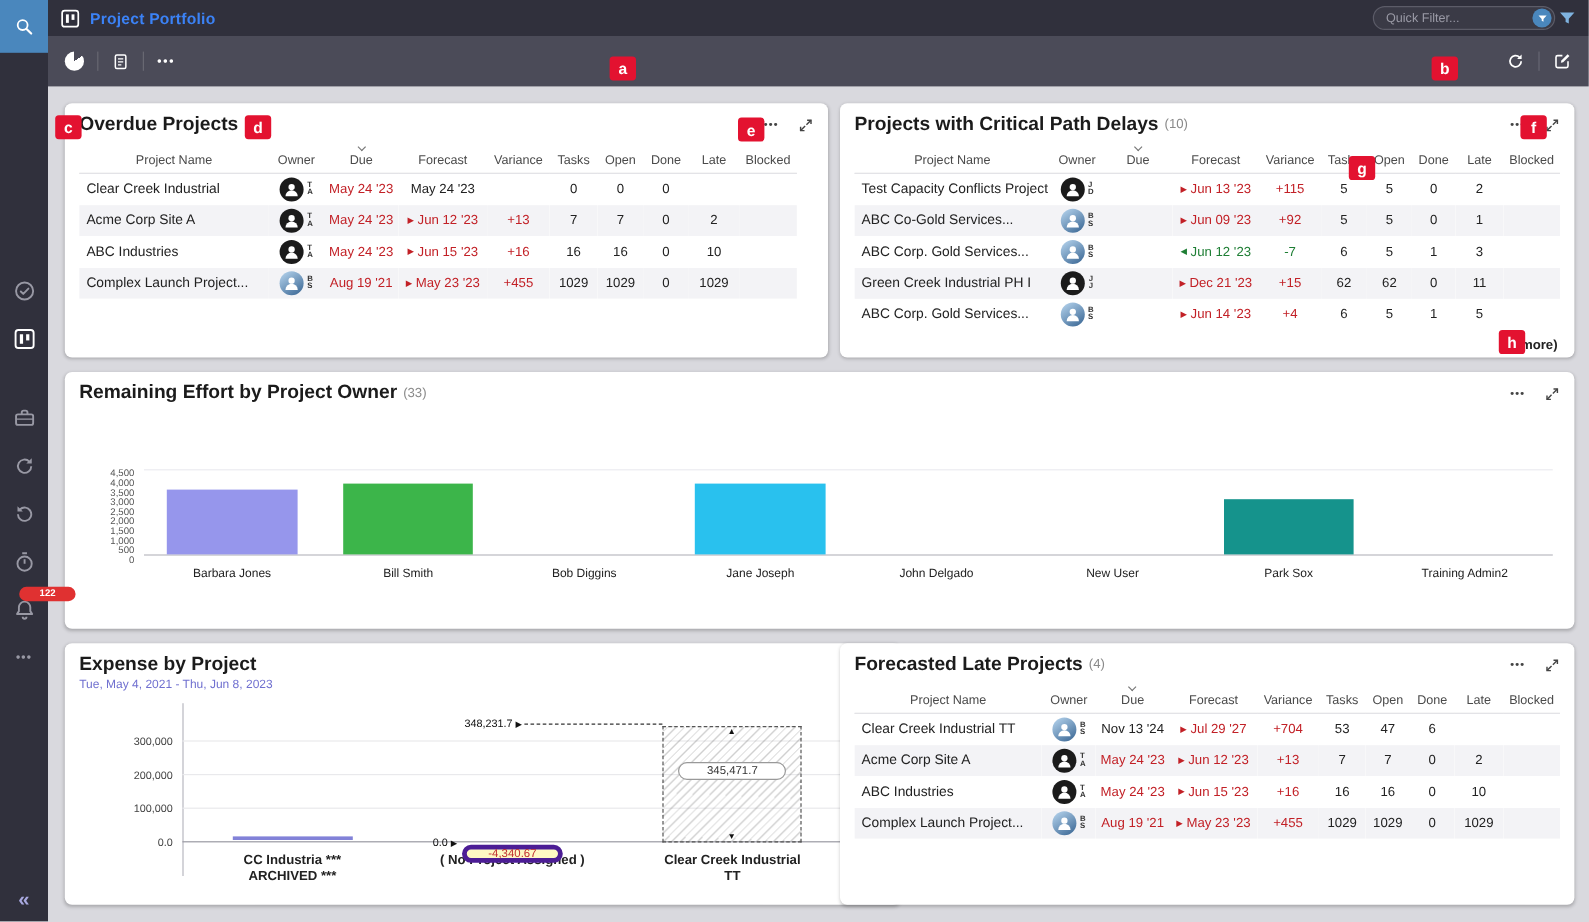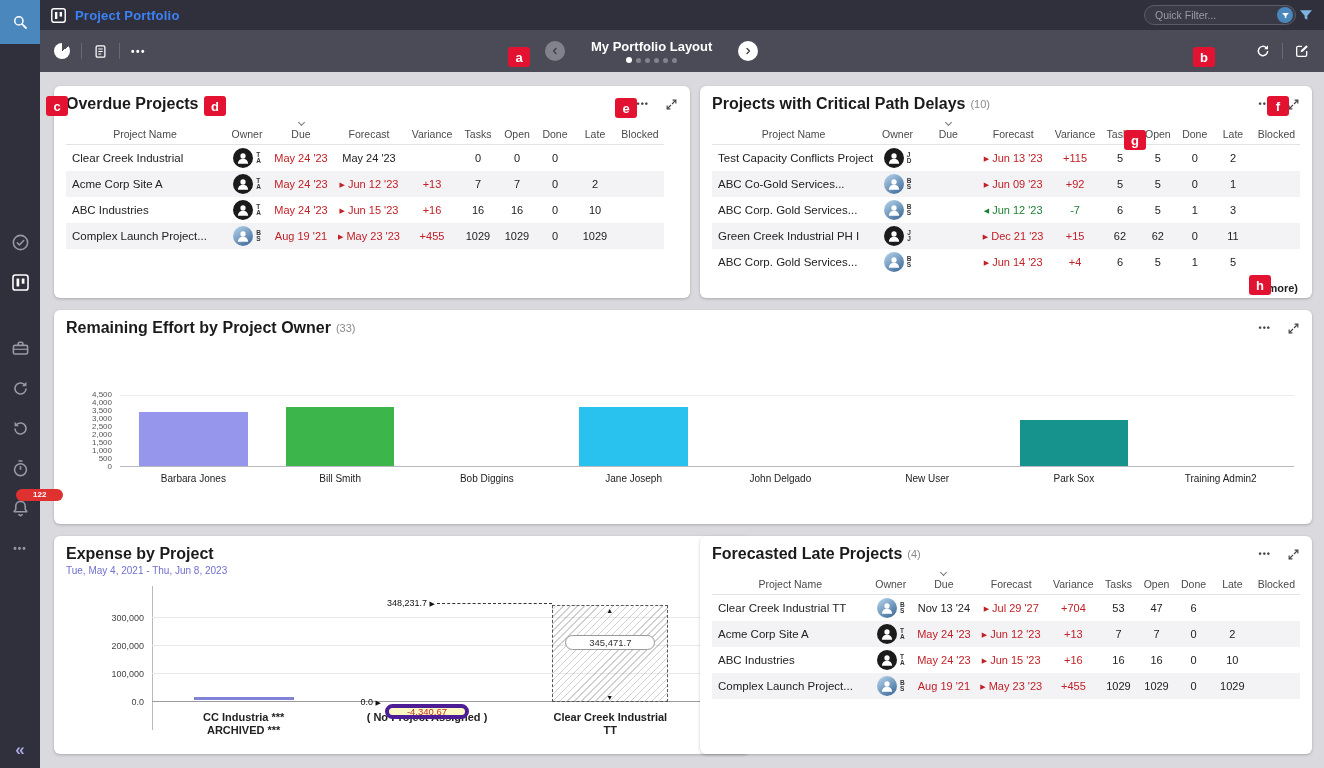--- a/index.html
+++ b/index.html
@@ -74,21 +74,21 @@
   .green{color:#1e7e34}
   .arr{font-size:7px;margin-right:3px;position:relative;top:-1px}
   .owner{display:inline-flex;align-items:center;gap:3px;vertical-align:middle}
   .av{width:20px;height:20px;border-radius:50%;background:#1b1b1b;overflow:hidden;display:inline-block;flex:none}
   .av svg{width:100%;height:100%;padding:2.5px}
   .av.photo{background:linear-gradient(145deg,#a6c6e2 15%,#49749f 85%)}
   .ini{font-size:6.5px;line-height:6px;color:#333;text-align:left;font-weight:bold}
 
   
   .effort-chart{margin-top:54px;padding:0 6px}
-  .erow{display:flex;align-items:flex-end}
+  .erow{display:flex;}
   .e-yaxis{width:40px;height:80px;display:flex;flex-direction:column;justify-content:space-between;align-items:flex-end;font-size:8px;line-height:8px;color:#555;margin:0 8px -4px 0;flex:none}
   .e-plot{flex:1;height:72px;display:flex;align-items:flex-end;border-bottom:1px solid #b9b9c1;border-top:1px solid #ececf0}
   .eslot{flex:1;display:flex;justify-content:center;align-items:flex-end;height:100%}
   .ebar{width:74%;cursor:pointer}
   .e-ysp{width:48px;flex:none}
   .e-xlabels{flex:1;display:flex;padding-top:6px}
   .elabel{flex:1;text-align:center;font-size:10px;color:#222;white-space:nowrap;overflow:hidden}
 
   
   .exp-chart{position:relative;height:162px;margin-top:4px}
@@ -215,43 +215,20 @@
           <line x1="8.5" y1="12" x2="15.5" y2="12" stroke="#fff" stroke-width="1.6"></line>
           <line x1="8.5" y1="16" x2="13" y2="16" stroke="#fff" stroke-width="1.6"></line>
         </svg>
     </span>
     <span class="tbdiv"></span>
     <span class="tbicon tbellip">
         <span>•••</span>
       </span>
   </div>
 
-  <div class="tbcenter">
-    <span class="circ prev">
-      <svg width="12" height="12" viewBox="0 0 24 24">
-          <path d="M14 7l-5 5 5 5" fill="none" stroke="#3c3c46" stroke-width="2.6" stroke-linecap="round" stroke-linejoin="round"></path>
-        </svg>
-    </span>
-    <div>
-      <div class="tbtitle">My Portfolio Layout</div>
-      <div class="dots">
-          <span class="dot active"></span>
-          <span class="dot"></span>
-          <span class="dot"></span>
-          <span class="dot"></span>
-          <span class="dot"></span>
-          <span class="dot"></span>
-        </div>
-    </div>
-    <span class="circ next">
-      <svg width="12" height="12" viewBox="0 0 24 24">
-          <path d="M10 7l5 5-5 5" fill="none" stroke="#3c3c46" stroke-width="2.6" stroke-linecap="round" stroke-linejoin="round"></path>
-        </svg>
-    </span>
-  </div>
 
   <div class="tbright">
     <span class="tbicon">
       <svg width="16" height="16" viewBox="0 0 24 24">
           <path d="M19 12a7 7 0 1 1-2-4.9" fill="none" stroke="#fff" stroke-width="2.2"></path>
           <polygon points="19.5,3.5 19.5,9.2 13.8,9.2" fill="#fff"></polygon>
         </svg>
     </span>
     <span class="tbdiv"></span>
     <span class="tbicon">

